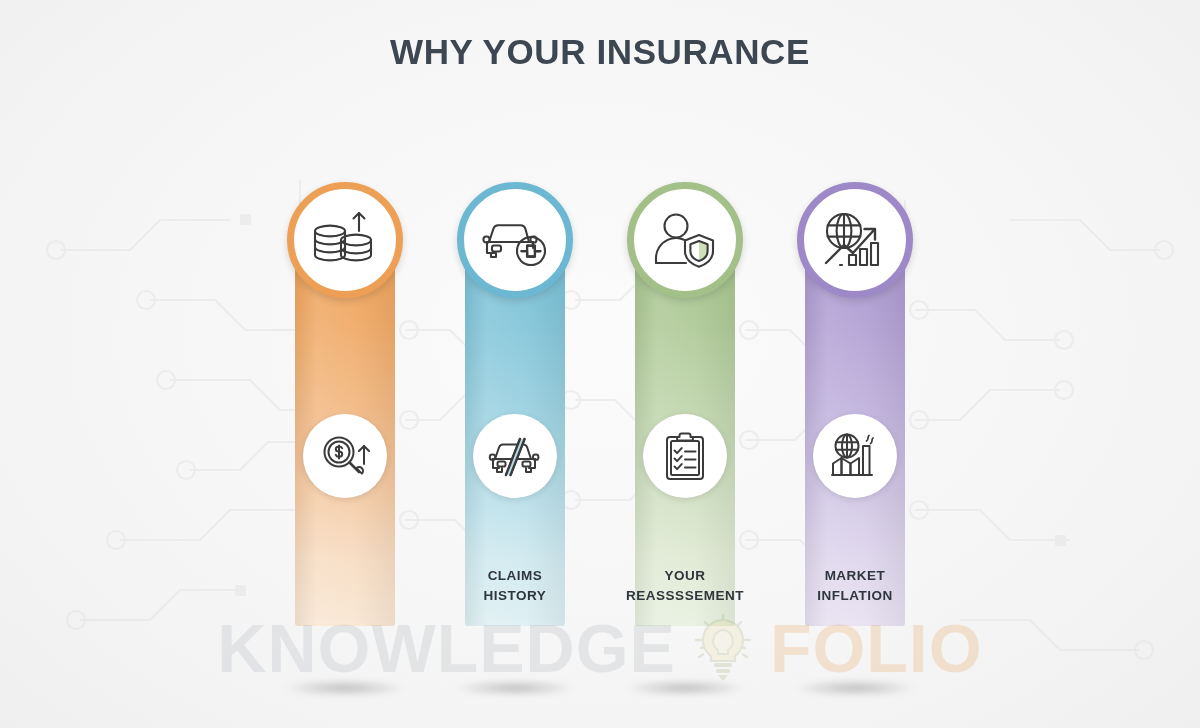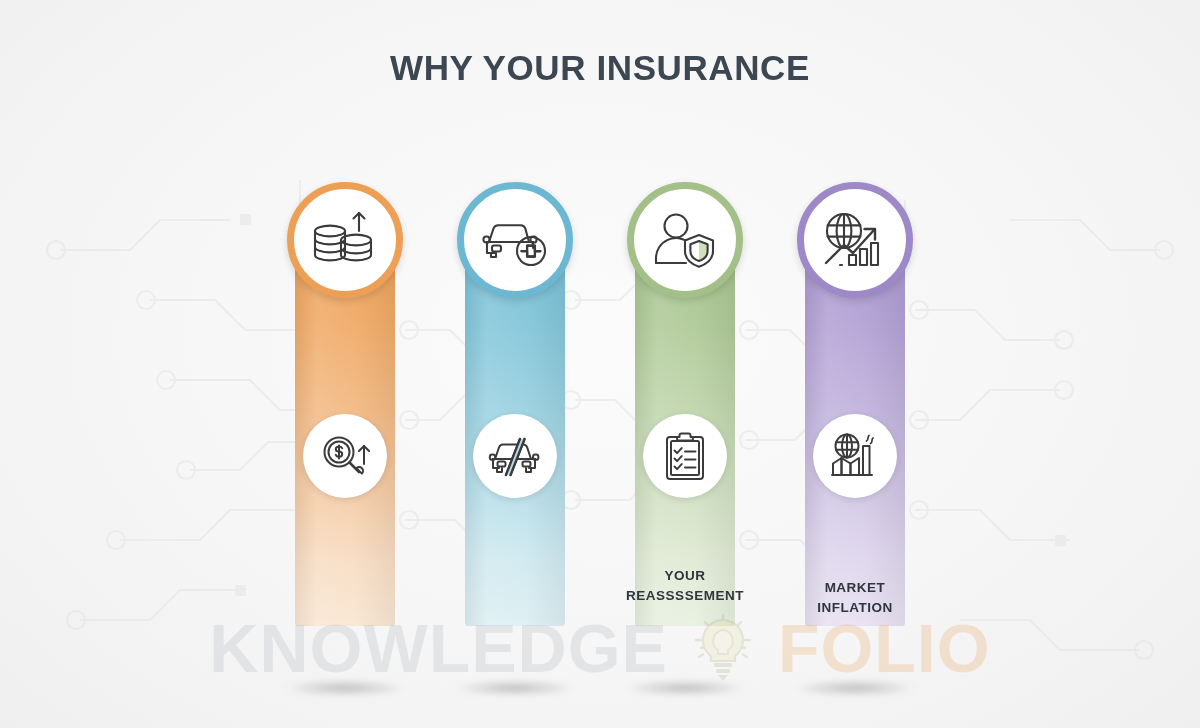--- a/index.html
+++ b/index.html
@@ -27,21 +27,21 @@
   #circuit {
     position: absolute;
     inset: 0;
     opacity: 0.55;
     pointer-events: none;
   }
 
   
   #title {
     position: absolute;
-    top: 46px;
+    top: 30px;
     left: 0;
     width: 1200px;
     text-align: center;
     font-size: 35px;
     font-weight: bold;
     line-height: 1.28;
     letter-spacing: 0.6px;
     color: #3d4751;
   }
   #title .line { display: block; }
@@ -124,21 +124,21 @@
 
   
   #watermark {
     position: absolute;
     left: 0;
     top: 612px;
     width: 1200px;
     display: flex;
     align-items: center;
     justify-content: center;
-    gap: 24px;
+    gap: 16px;
     pointer-events: none;
   }
   #watermark .wm-word {
     font-size: 68px;
     font-weight: bold;
     letter-spacing: 1px;
     line-height: 1;
   }
   #wm-knowledge { color: rgba(150,158,170,0.20); }
   #wm-folio { color: rgba(232,150,70,0.22); }
@@ -285,20 +285,24 @@
         <rect x="34.5" y="26.5" width="8" height="5" rx="1.8"></rect>
         <path d="M9 33 v4 h5 v-4"></path>
         <path d="M38 33 v4 h5 v-4"></path>
         <path d="M32 4 L18 40" stroke="#3b3b3b" stroke-width="2.4" fill="none"></path>
         <path d="M36.5 4 L22.5 40" stroke="#3b3b3b" stroke-width="2.4" fill="none"></path>
         <path d="M32 4 L36.5 4 L22.5 40 L18 40 Z" fill="#b9dde8" stroke="none"></path>
         <path d="M32 4 L18 40 M36.5 4 L22.5 40" stroke="#3b3b3b" stroke-width="2.2"></path>
       </svg>
     </div>
 
+    <div class="col-label" style="left:415px; top:566px;">
+      <span>CLAIMS</span><br>
+      <span>HISTORY</span>
+    </div>
 
     <div class="col" style="left:635px; background:linear-gradient(180deg,#a5c38b 0%,#b0ca98 22%,#c8dbb8 55%,#dfead4 82%,#e8f0e0 100%);">
       <div class="shade"></div>
     </div>
 
     <div class="top-circle" style="left:627px; border:7px solid #a2c087;">
       <svg width="64" height="58" viewBox="0 0 64 58" fill="none" stroke="#3b3b3b" stroke-width="2.1" stroke-linecap="round" stroke-linejoin="round">
         <circle cx="23" cy="15" r="11.5"></circle>
         <path d="M3 52 v-5 a20 20 0 0 1 33 -15.2"></path>
         <path d="M3 52 h30"></path>
@@ -353,21 +357,21 @@
         <path d="M3 42 V30.5 L11.5 25 V42"></path>
         <path d="M11.5 42 V25 L20.5 30.5 V42"></path>
         <path d="M20.5 42 V30.5 L29 25 V42"></path>
         <path d="M33 42 V13 h6.5 V42"></path>
         <path d="M2 42 h40"></path>
         <path d="M40.5 10.5 c2.8 -1.6 0.4 -4 2.6 -5.6" stroke-width="1.7"></path>
         <path d="M36.5 8 c2.8 -1.6 0.4 -4 2.6 -5.6" stroke-width="1.7"></path>
       </svg>
     </div>
 
-    <div class="col-label" style="left:755px; top:566px;margin-top:12px;">
+    <div class="col-label" style="left:755px; top:566px;">
       <span>MARKET</span><br>
       <span>INFLATION</span>
     </div>
 
   </div>
 
   <div id="watermark">
     <span class="wm-word" id="wm-knowledge">KNOWLEDGE</span>
     <svg id="wm-bulb" width="62" height="72" viewBox="0 0 62 72" fill="none">
       <g stroke="#9aa86f" stroke-width="2.4" stroke-linecap="round">

